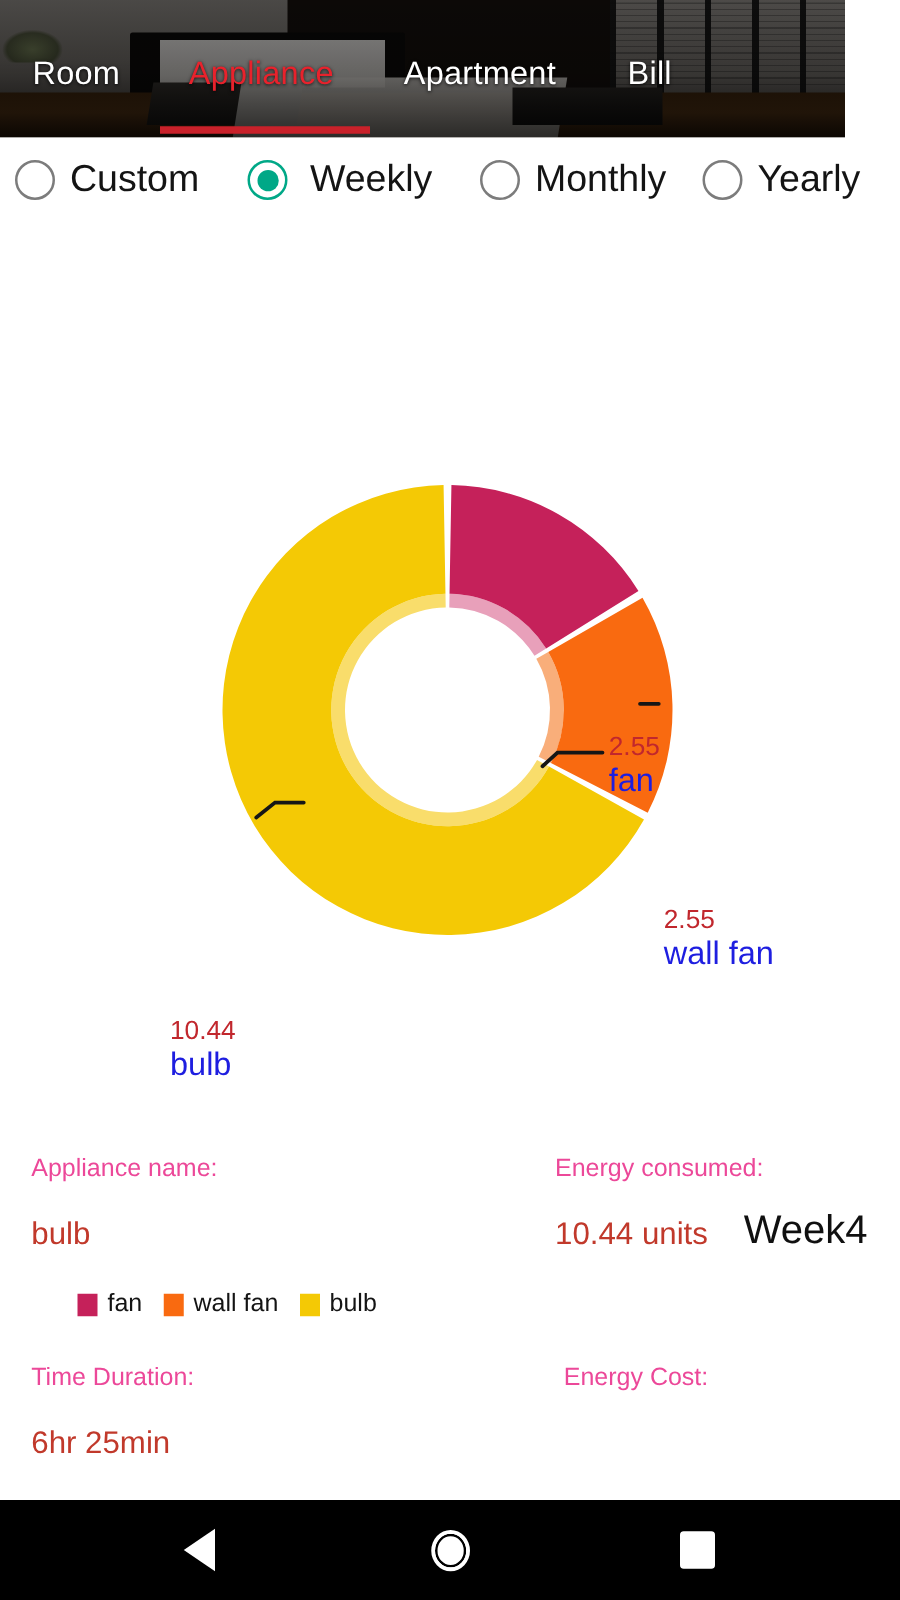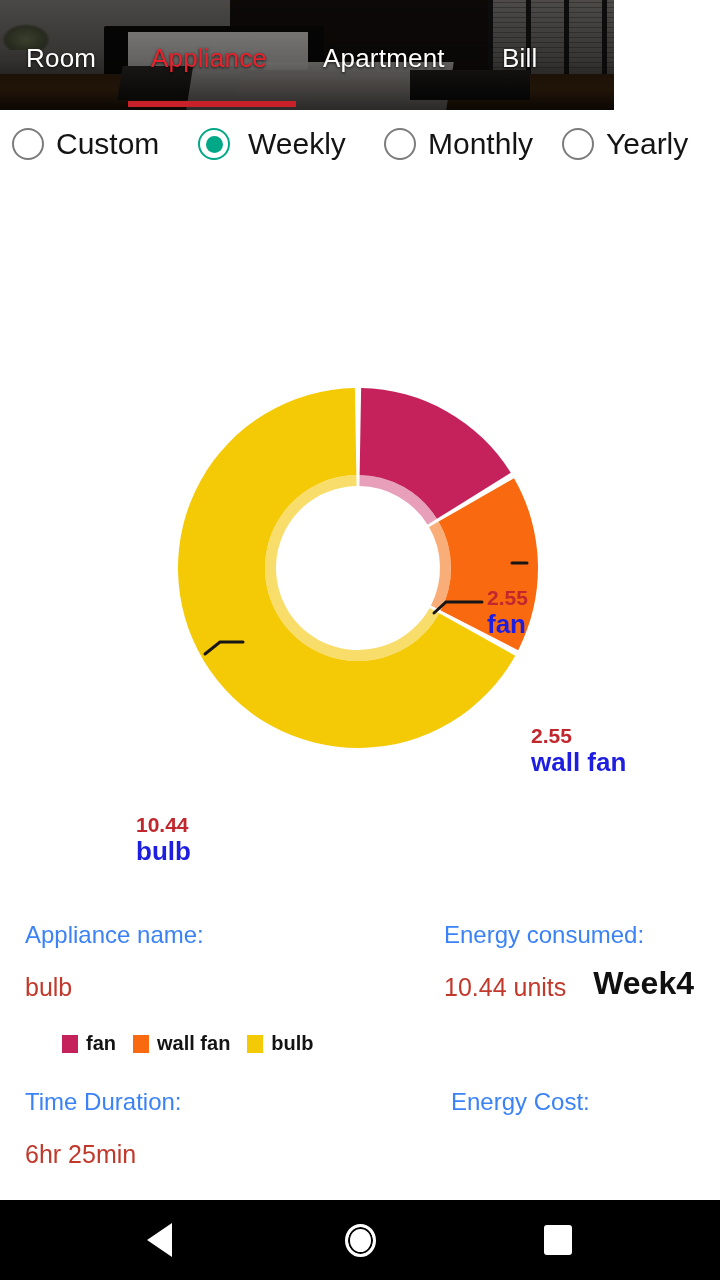--- a/index.html
+++ b/index.html
@@ -6,21 +6,21 @@
   html, body {
     width: 720px; height: 1280px;
     background: #ffffff;
     font-family: "Liberation Sans", sans-serif;
     overflow: hidden;
   }
   #app { position: relative; width: 720px; height: 1280px; background: #fff; }
 
   
   .header {
-    position: absolute; left: 0; top: 0; width: 614px; height: 110px;
+    position: absolute; left: 0; top: 0; width: 676px; height: 110px;
     background: #140f0c;
     overflow: hidden;
   }
   .header-photo { position: absolute; inset: 0; }
   .hp-floor {
     position: absolute; left: 0; top: 74px; width: 720px; height: 36px;
     background: linear-gradient(180deg, #41280f 0%, #593717 45%, #2b1a0a 100%);
   }
   .hp-wall-left {
     position: absolute; left: 0; top: 0; width: 230px; height: 80px;
@@ -114,21 +114,20 @@
   .radio-label { font-size: 30px; color: #141414; white-space: nowrap; }
   .rad-0 { left: 12px; }
   .rad-1 { left: 198px; gap: 18px; }
   .rad-2 { left: 384px; }
   .rad-3 { left: 562px; }
 
   
   .chart-area {
     position: absolute; left: 0; top: 176px; width: 720px; height: 724px;
     background: #fff;
-    font-weight: bold;
   }
   .donut-svg { position: absolute; left: 0; top: 0; }
 
   .lbl { position: absolute; white-space: nowrap; }
   .lbl .val { display: block; color: #c1272d; font-size: 21px; line-height: 24px; }
   .lbl .nm  { display: block; color: #1e1ee0; font-size: 26px; line-height: 29px; }
   .lbl-fan      { left: 487px; top: 410px; }
   .lbl-wallfan  { left: 531px; top: 548px; }
   .lbl-bulb     { left: 136px; top: 637px; text-align: left; }
 
@@ -141,21 +140,21 @@
     position: absolute; left: 62px; top: 856px;
     display: flex; align-items: center; gap: 9px;
     font-size: 20px; color: #141414;
   }
   .legend-item { display: flex; align-items: center; gap: 8px; margin-right: 8px; }
   .legend-swatch { width: 16px; height: 18px; flex: 0 0 auto; }
 
   
   .details { position: absolute; left: 0; top: 900px; width: 720px; height: 300px; }
   .det-cell { position: absolute; }
-  .det-label { font-size: 24px; color: #3b82f6; line-height: 30px; }
+  .det-label { font-size: 20px; color: #ec4899; line-height: 30px; }
   .det-value { font-size: 25px; color: #c1392b; line-height: 30px; margin-top: 22px; }
   .cell-0 { left: 25px; top: 20px; }
   .cell-1 { left: 444px; top: 20px; }
   .cell-2 { left: 25px; top: 187px; }
   .cell-3 { left: 451px; top: 187px; }
 
   
   .navbar {
     position: absolute; left: 0; bottom: 0; width: 720px; height: 80px;
     background: #000000;

